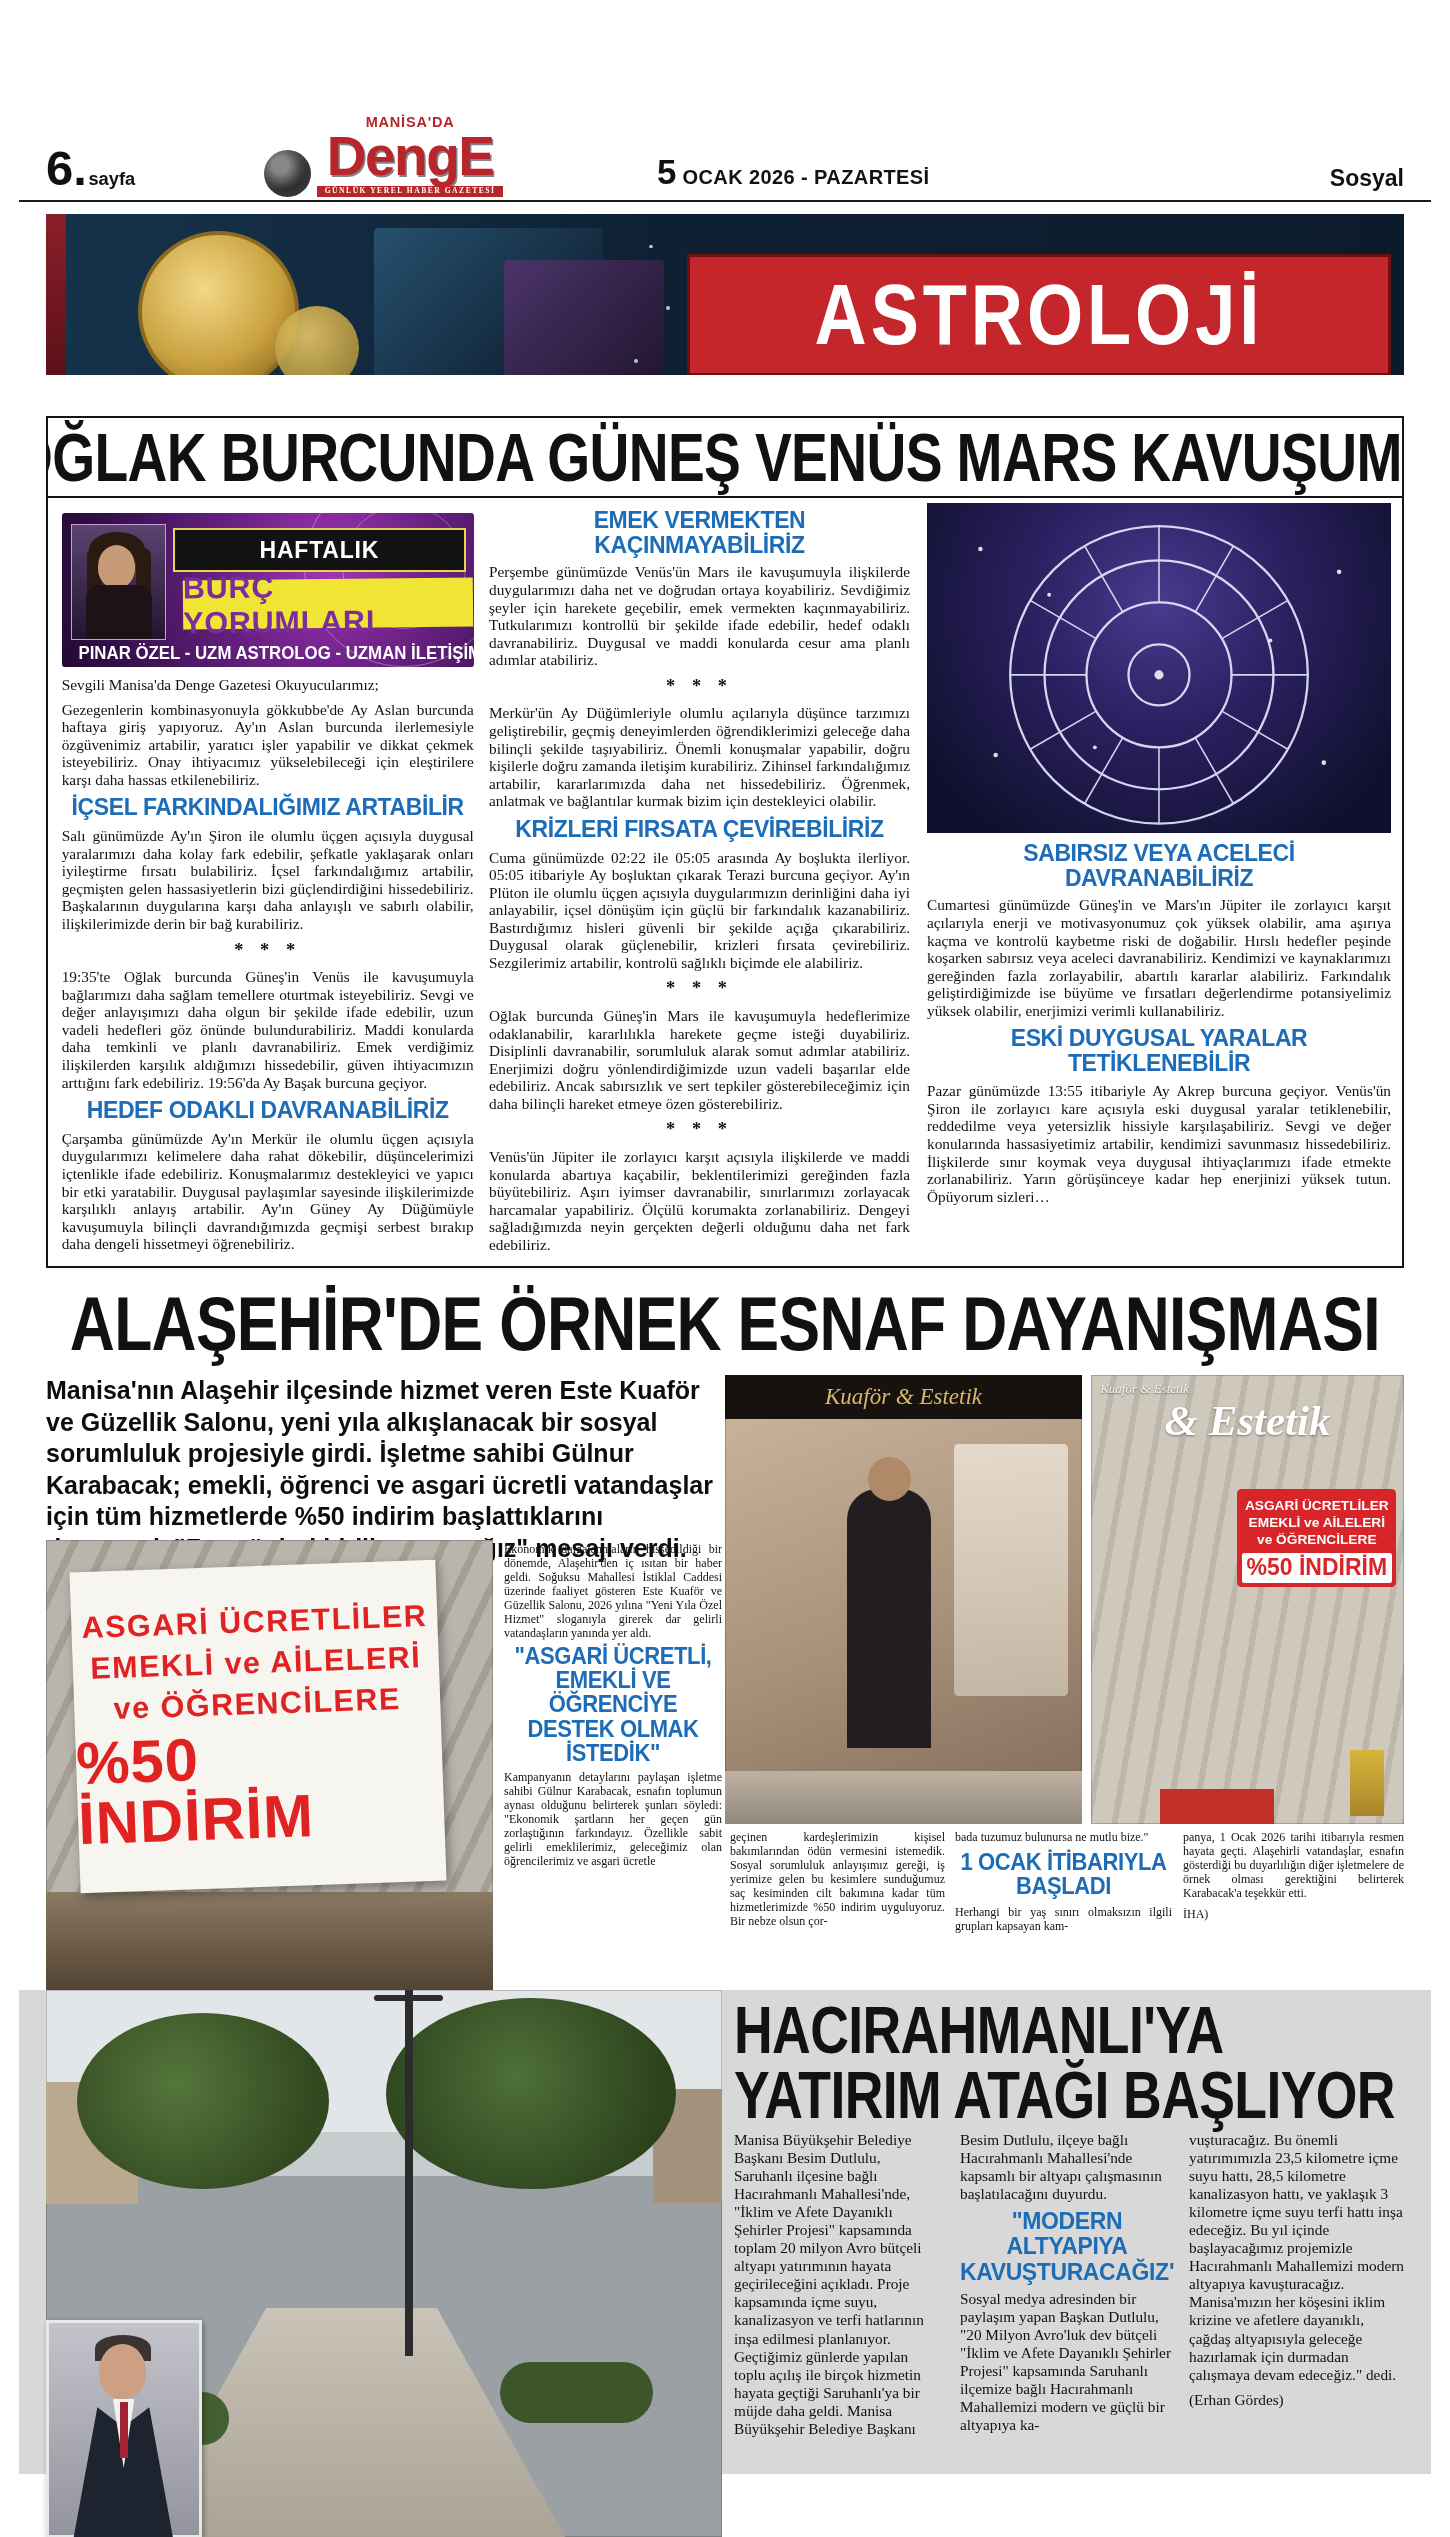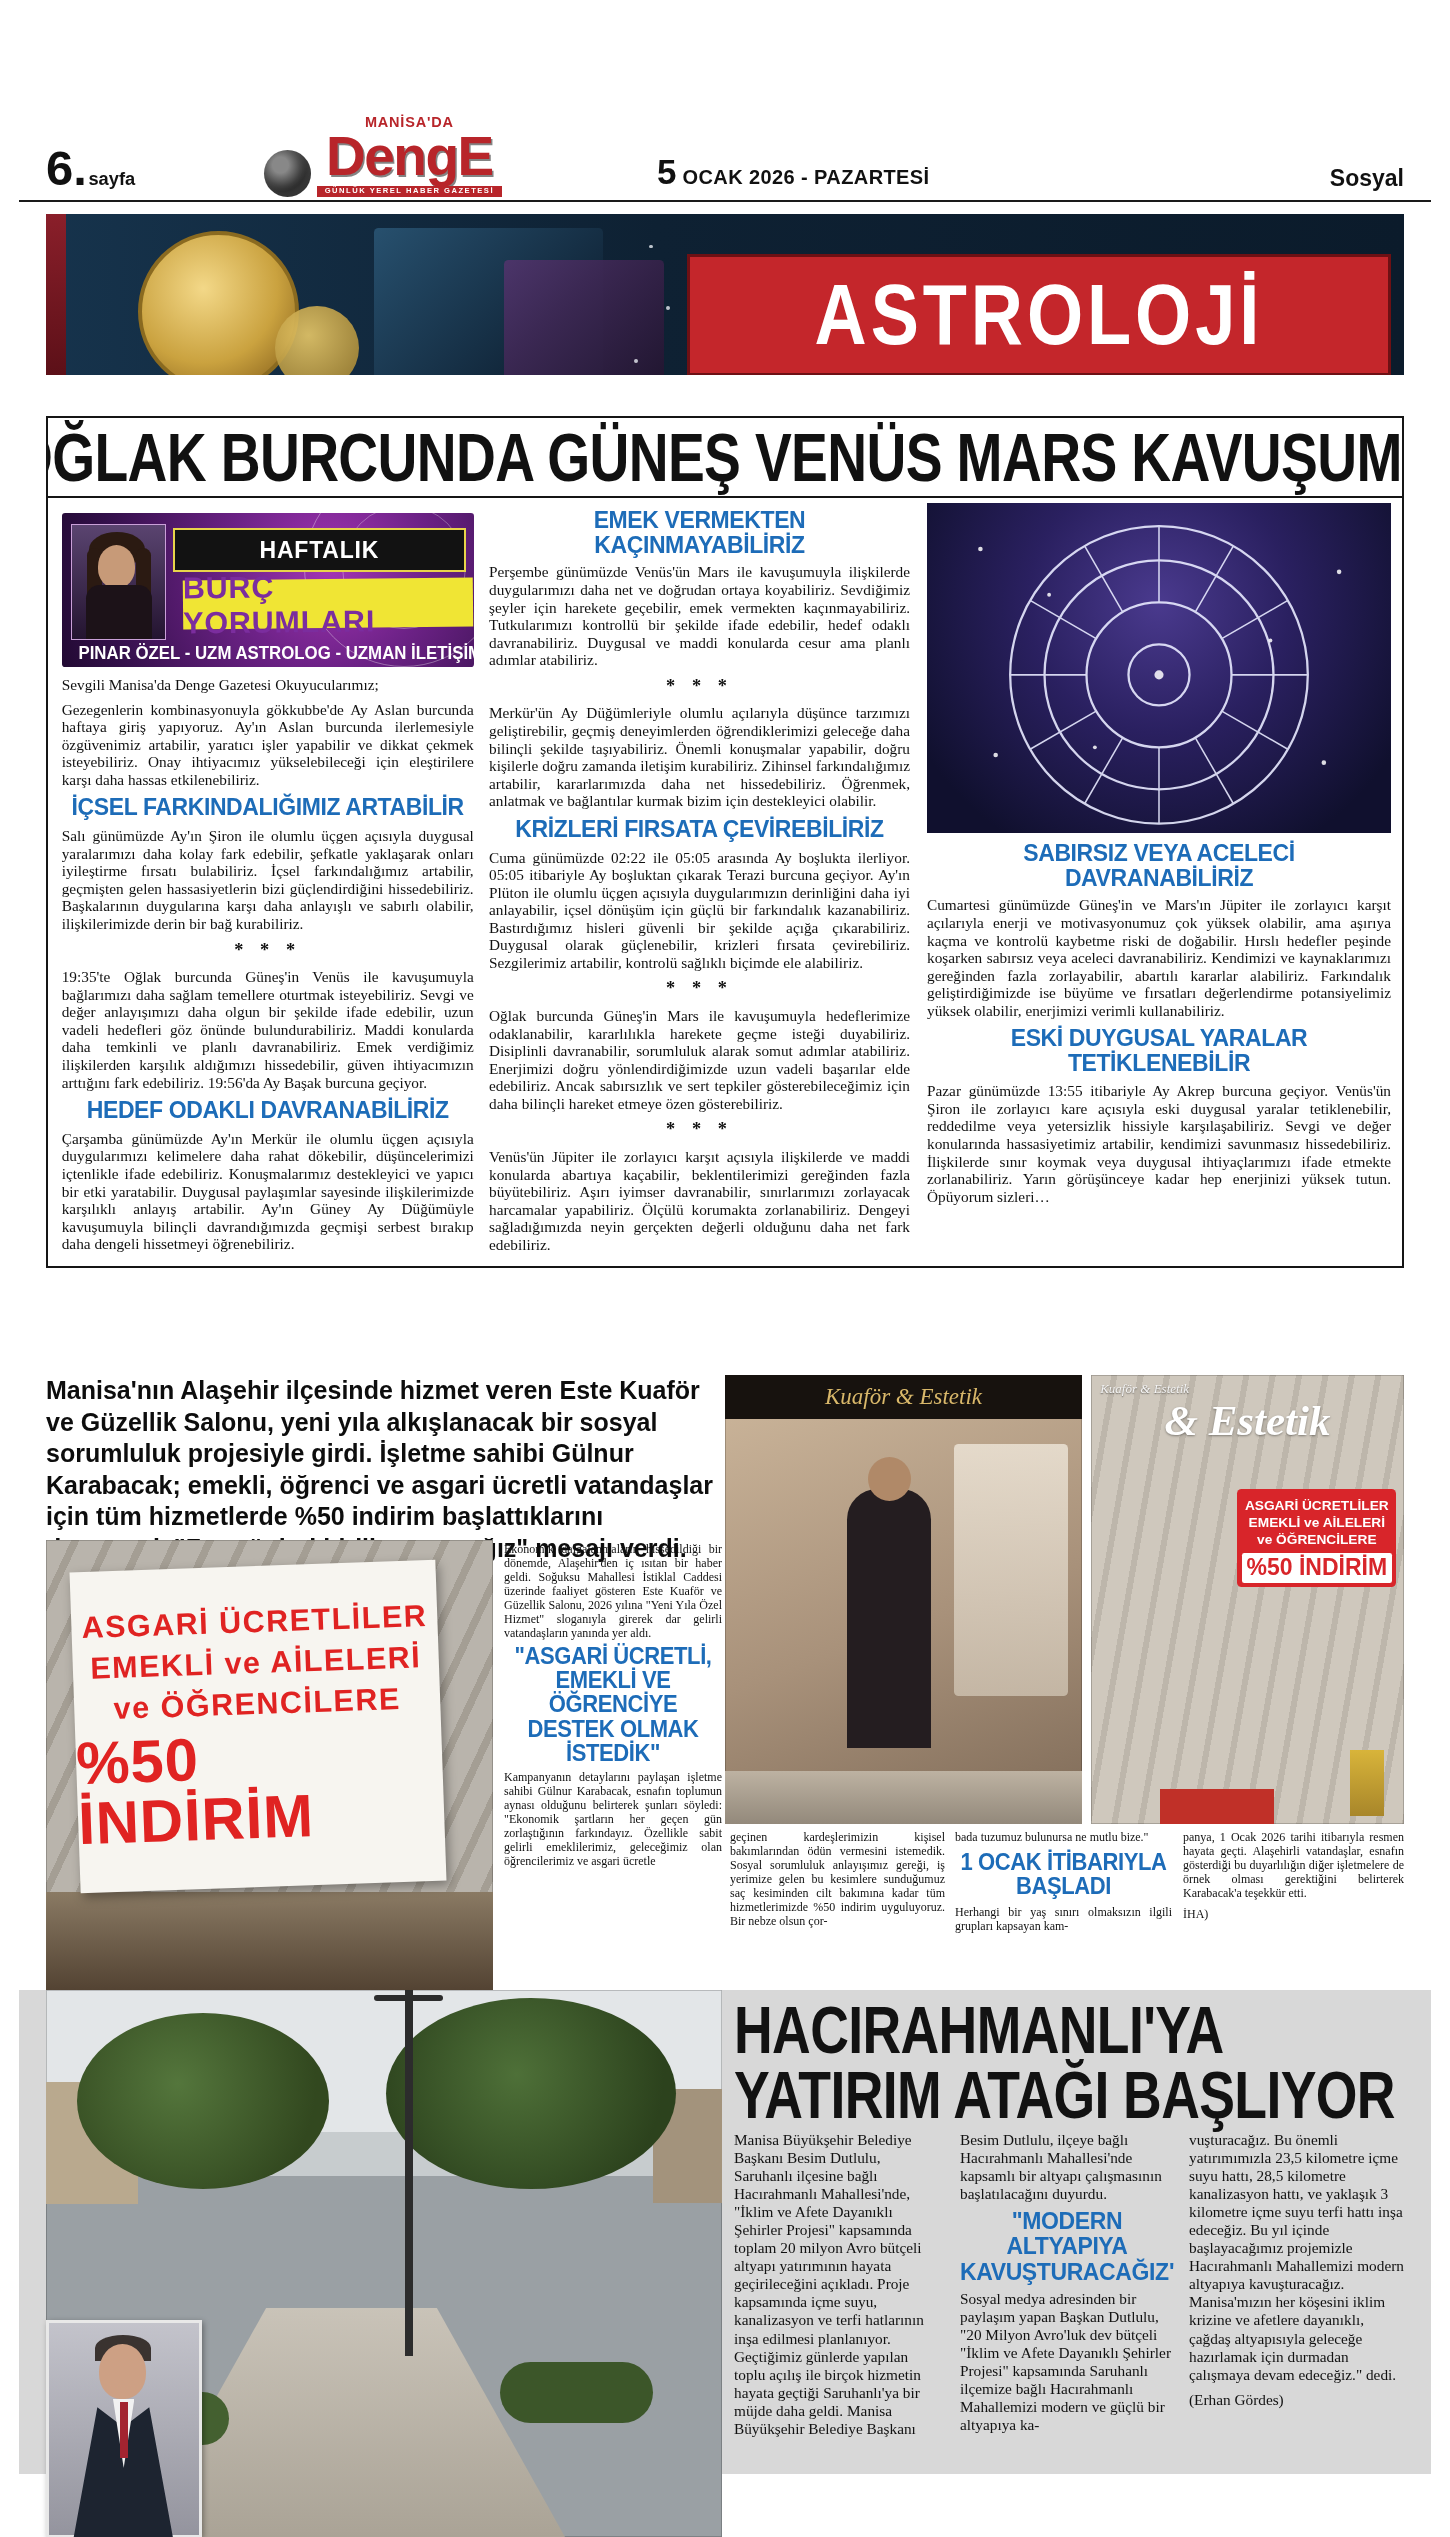--- a/index.html
+++ b/index.html
@@ -10,21 +10,21 @@
   
   .masthead{top:128px;left:46px;width:1358px;height:70px;}
   .pagenum{position:absolute;left:0;bottom:4.6px;display:flex;align-items:baseline;font-family:"Liberation Sans",sans-serif;font-weight:900;}
   .pagenum .n{font-size:49px;line-height:1;}
   .pagenum .s{font-size:18.3px;margin-left:1.5px;}
   .logo{position:absolute;left:218px;bottom:1.5px;display:flex;align-items:flex-end;}
   .globe{width:47px;height:47px;border-radius:50%;background:radial-gradient(circle at 35% 32%,#888 0 18%,#222 60%,#000);margin-right:6.1px;box-shadow:inset -4.6px -4.6px 7.6px rgba(255,255,255,.15);}
   .logostack{display:flex;flex-direction:column;align-items:center;line-height:1;}
   .logo-top{color:#b8252a;font-family:"Liberation Sans",sans-serif;font-weight:900;font-size:14.5px;letter-spacing:0.8px;}
   .logo-main{color:#b8252a;font-family:"Liberation Sans",sans-serif;font-weight:900;font-size:55px;letter-spacing:-1.5px;text-shadow:1.5px 1.5px 0 rgba(30,30,30,.55);}
-  .logo-sub{background:#b8252a;color:#fff;font-family:Liberation Sans, sans-serif;font-size:7.6px;font-weight:700;letter-spacing:1.5px;padding:1.5px 7.6px;margin-top:1.5px;text-align:center;}
+  .logo-sub{background:#b8252a;color:#fff;font-family:Liberation Serif, serif;font-size:7.6px;font-weight:700;letter-spacing:1.5px;padding:1.5px 7.6px;margin-top:1.5px;text-align:center;}
   .dateline{position:absolute;left:611px;bottom:6.1px;display:flex;align-items:baseline;font-family:"Liberation Sans",sans-serif;font-weight:900;}
   .dateline .d5{font-size:35px;margin-right:6.1px;}
   .dateline .rest{font-size:20px;letter-spacing:0.4px;}
   .section-label{position:absolute;right:0;bottom:6.1px;font-family:"Liberation Sans",sans-serif;font-weight:900;font-size:23px;}
   .mast-rule{top:200px;left:19px;width:1412px;height:2.3px;background:#1a1a1a;}
 
   
   .astro-banner{top:214px;left:46px;width:1358px;height:161px;background:linear-gradient(90deg,#16334c,#0e2133 45%,#0b1b2b);overflow:hidden;}
   .collage-strip{position:absolute;left:0;top:0;width:20px;height:100%;background:linear-gradient(#8a1f2a,#5c1018);}
   .gold-disc{position:absolute;left:92px;top:17px;width:153px;height:153px;border-radius:50%;
@@ -266,20 +266,23 @@
       </div>
       <div>
           <div class="subhead">SABIRSIZ VEYA ACELECİ DAVRANABİLİRİZ</div>
           <div class="para">Cumartesi günümüzde Güneş'in ve Mars'ın Jüpiter ile zorlayıcı karşıt açılarıyla enerji ve motivasyonumuz çok yüksek olabilir, ama aşırıya kaçma ve kontrolü kaybetme riski de doğabilir. Hırslı hedefler peşinde koşarken sabırsız veya aceleci davranabiliriz. Kendimizi ve kaynaklarımızı gereğinden fazla zorlayabilir, abartılı kararlar alabiliriz. Farkındalık geliştirdiğimizde ise büyüme ve fırsatları değerlendirme potansiyelimiz yüksek olabilir, enerjimizi verimli kullanabiliriz.</div>
           <div class="subhead">ESKİ DUYGUSAL YARALAR TETİKLENEBİLİR</div>
           <div class="para">Pazar günümüzde 13:55 itibariyle Ay Akrep burcuna geçiyor. Venüs'ün Şiron ile zorlayıcı kare açısıyla eski duygusal yaralar tetiklenebilir, reddedilme veya yetersizlik hissiyle karşılaşabiliriz. Sevgi ve değer konularında hassasiyetimiz artabilir, kendimizi savunmasız hissedebiliriz. İlişkilerde sınır koymak veya duygusal ihtiyaçlarımızı ifade etmekte zorlanabiliriz. Yarın görüşünceye kadar hep enerjinizi yüksek tutun. Öpüyorum sizleri…</div>
         </div>
     </div>
   </div>
 
+  <div class="abs art2-headline">
+    <span>ALAŞEHİR'DE ÖRNEK ESNAF DAYANIŞMASI</span>
+  </div>
   <div class="abs art2-intro">Manisa'nın Alaşehir ilçesinde hizmet veren Este Kuaför ve Güzellik Salonu, yeni yıla alkışlanacak bir sosyal sorumluluk projesiyle girdi. İşletme sahibi Gülnur Karabacak; emekli, öğrenci ve asgari ücretli vatandaşlar için tüm hizmetlerde %50 indirim başlattıklarını duyurarak "Zor günleri birlikte aşacağız" mesajı verdi.</div>
 
   <div class="abs photo p-salon">
     <div class="mirror"></div>
     <div class="person"></div>
     <div class="phead"></div>
     <div class="floor"></div>
     <div class="band">
         <span>Kuaför &amp; Estetik</span>
       </div>

